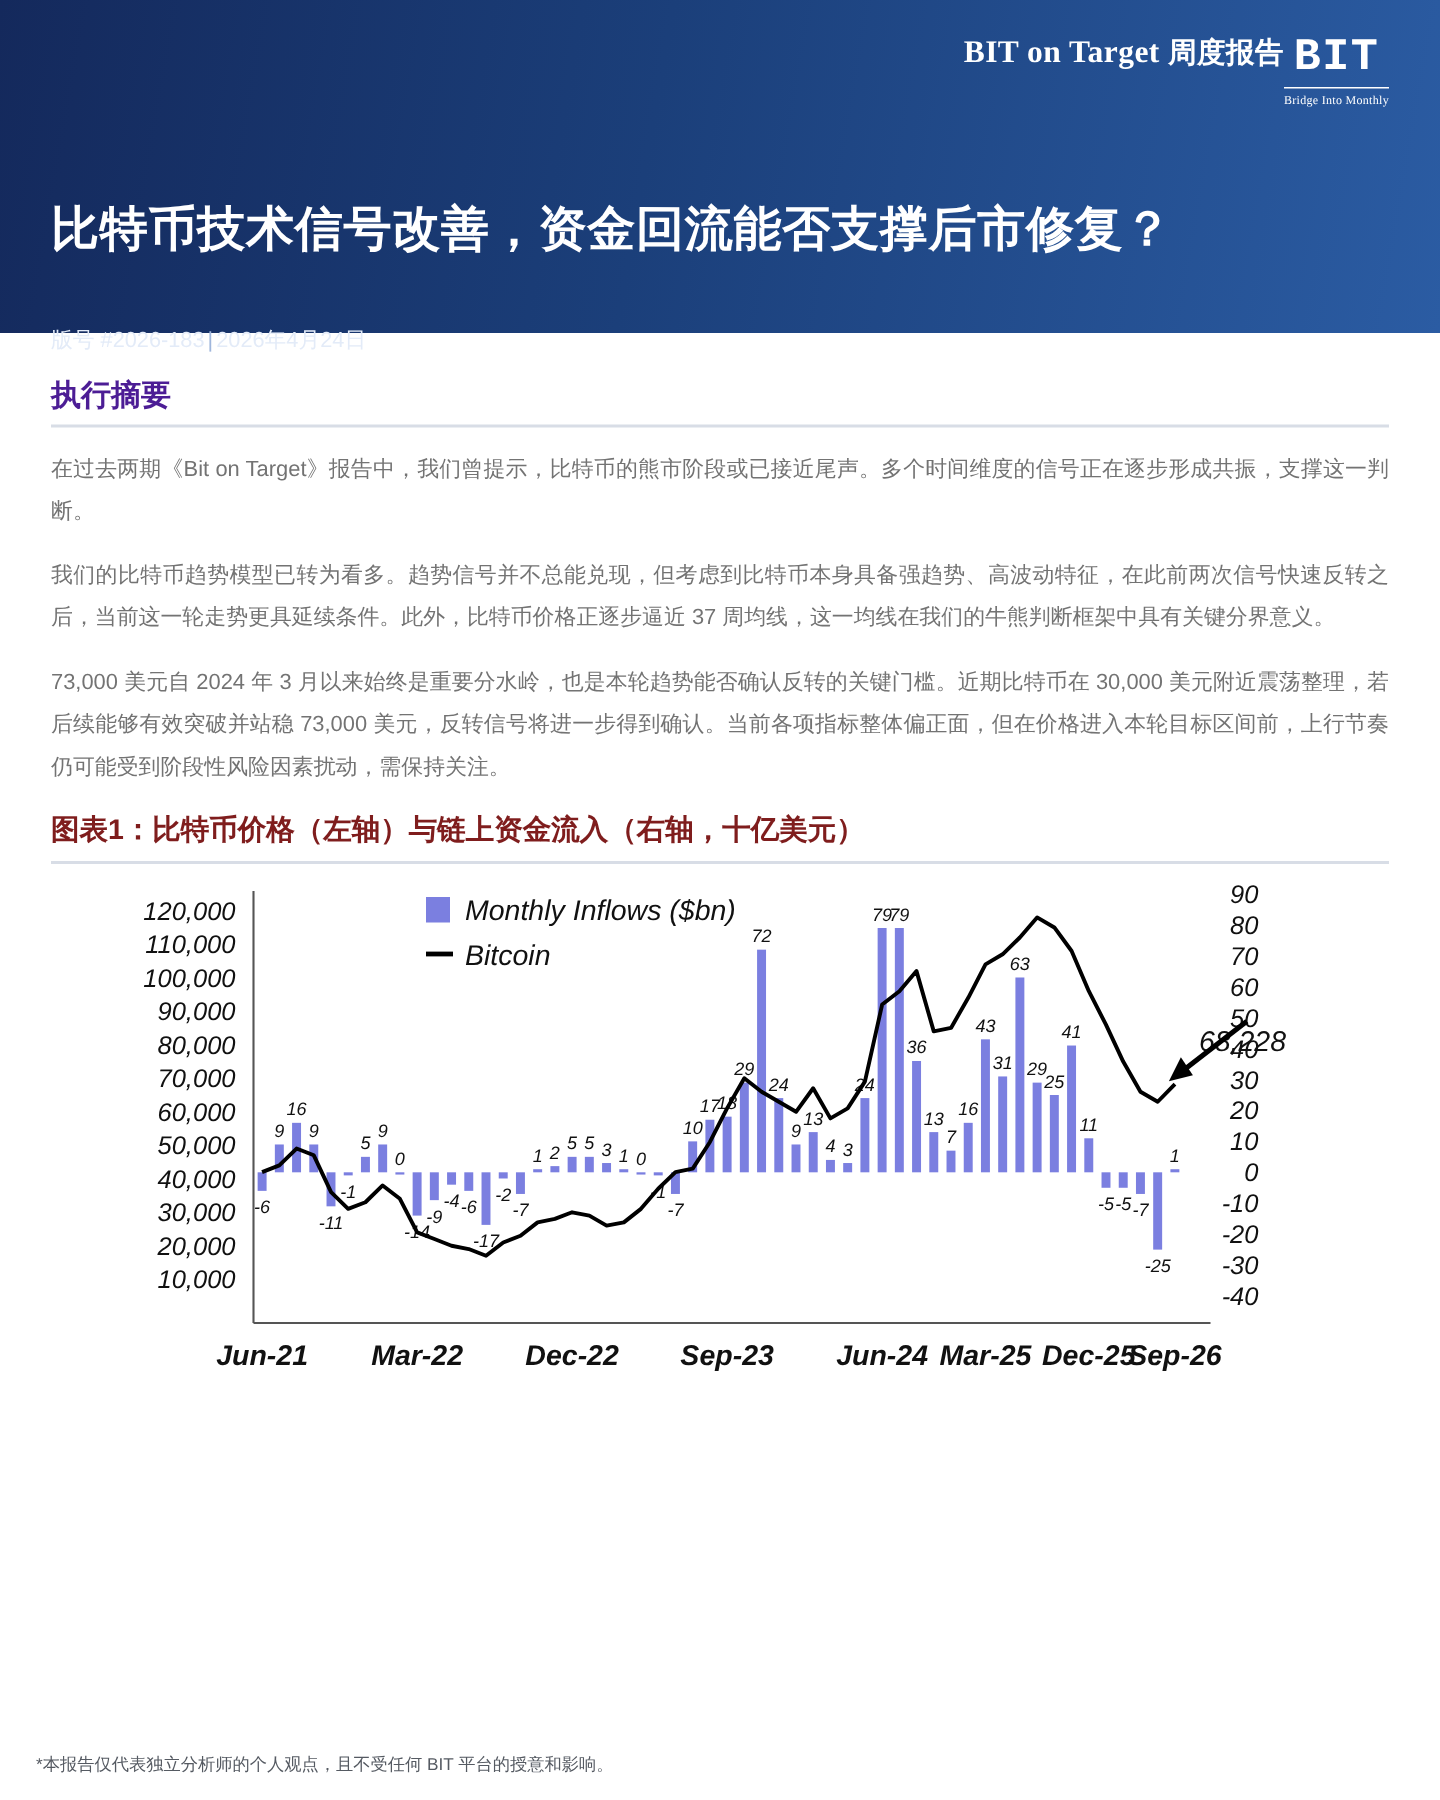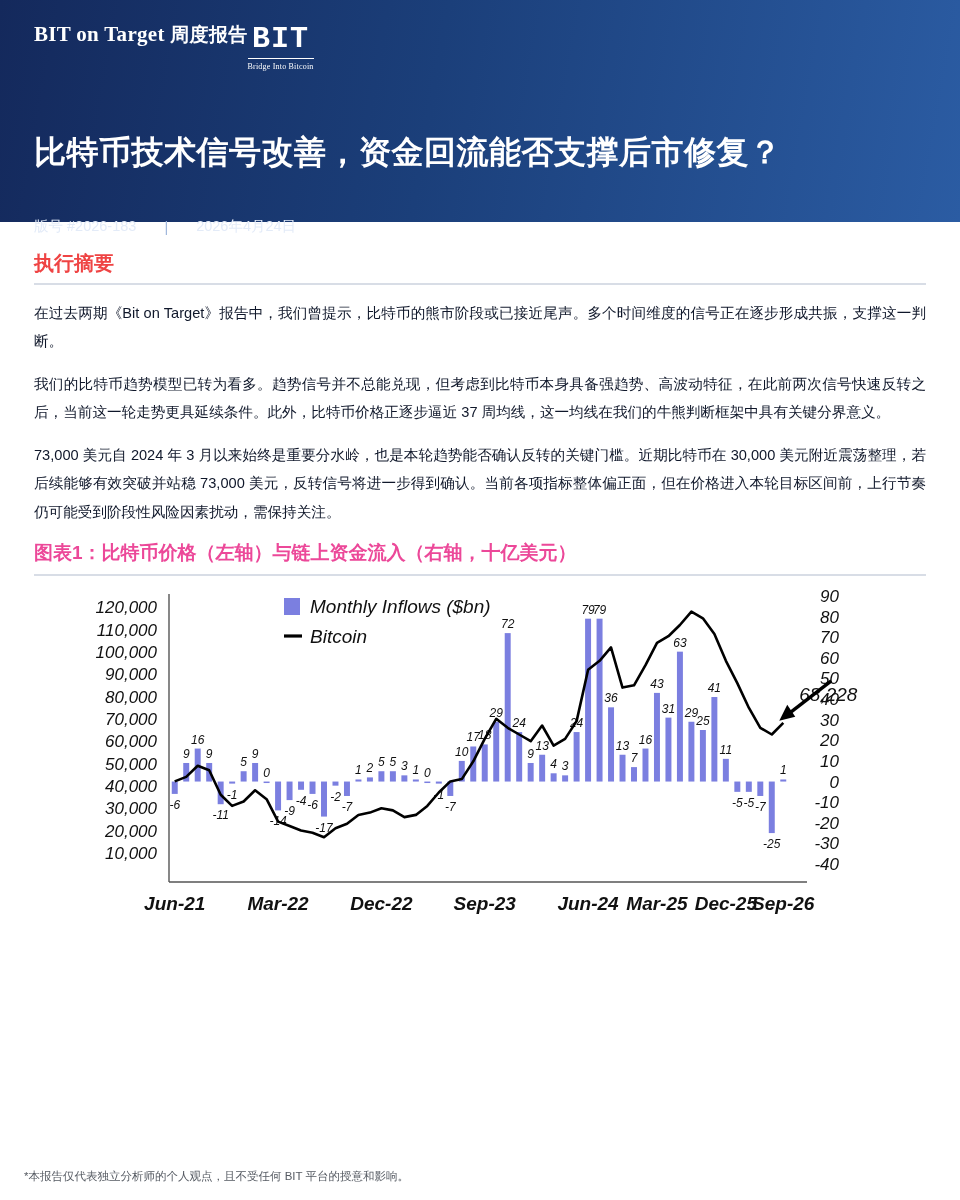--- a/index.html
+++ b/index.html
@@ -18,21 +18,21 @@
     position: relative;
     width: 960px;
     height: 222px;
     background: linear-gradient(100deg, #14295c 0%, #1b3f7a 45%, #2b5ca3 100%);
     color: #ffffff;
     padding: 22px 34px 0 34px;
   }
   .header-top {
     display: flex;
     align-items: flex-start;
-    justify-content: flex-start;
+    justify-content: flex-end;
   }
   .brand-line {
     font-family: "Liberation Serif", "DejaVu Serif", serif;
     font-size: 21px;
     font-weight: bold;
     letter-spacing: .3px;
   }
   .brand-line .cn { font-family: "DejaVu Sans", sans-serif; font-size: 19px; }
   .logo-box { text-align: center; padding-top: 2px; }
   .logo-main {
@@ -56,50 +56,50 @@
     font-weight: bold;
     letter-spacing: .5px;
     font-family: "DejaVu Sans", sans-serif;
   }
   .meta {
     margin-top: 42px;
     font-size: 14.5px;
     color: #e3ebf8;
     display: flex;
     align-items: center;
-    gap: 28px;
+    gap: 2px;
   }
   .meta .sep { color: #9fb6dc; }
 
   
   .content { padding: 24px 34px 0 34px; }
   .section-title {
-    color: #ef4444;
+    color: #4c1d95;
     font-size: 20px;
     font-weight: bold;
     margin: 4px 0 6px 0;
   }
   .title-rule {
     height: 2px;
     background: #d8dde6;
     margin-bottom: 14px;
   }
   p.para {
     font-size: 14.6px;
     line-height: 1.95;
     margin: 0 0 14px 0;
     text-align: justify;
-    color: #0f172a;
+    color: #737373;
   }
 
   .chart-title {
     font-size: 19px;
     font-weight: bold;
     margin: 10px 0 8px 0;
-    color: #ec4899;
+    color: #7f1d1d;
   }
   .chart-rule { height: 2px; background: #d8dde6; margin-bottom: 6px; }
 
   .chart-wrap { position: relative; width: 892px; height: 360px; font-style: italic; }
   .chart-wrap svg { display: block; }
 
   .footnote {
     position: absolute;
     left: 24px;
     bottom: 16px;
@@ -112,21 +112,21 @@
 
 <div class="header">
   <div class="header-top">
     <div class="brand-line">
       <span>BIT on Target</span>
       <span class="cn">周度报告</span>
     </div>
     <div class="logo-box">
       <div class="logo-main">BIT</div>
       <div class="logo-rule"></div>
-      <div class="logo-sub">Bridge Into Bitcoin</div>
+      <div class="logo-sub">Bridge Into Monthly</div>
     </div>
   </div>
 
   <div class="headline">比特币技术信号改善，资金回流能否支撑后市修复？</div>
 
   <div class="meta">
     <span>版号 #2026-183</span>
     <span class="sep">|</span>
     <span>2026年4月24日</span>
   </div>

